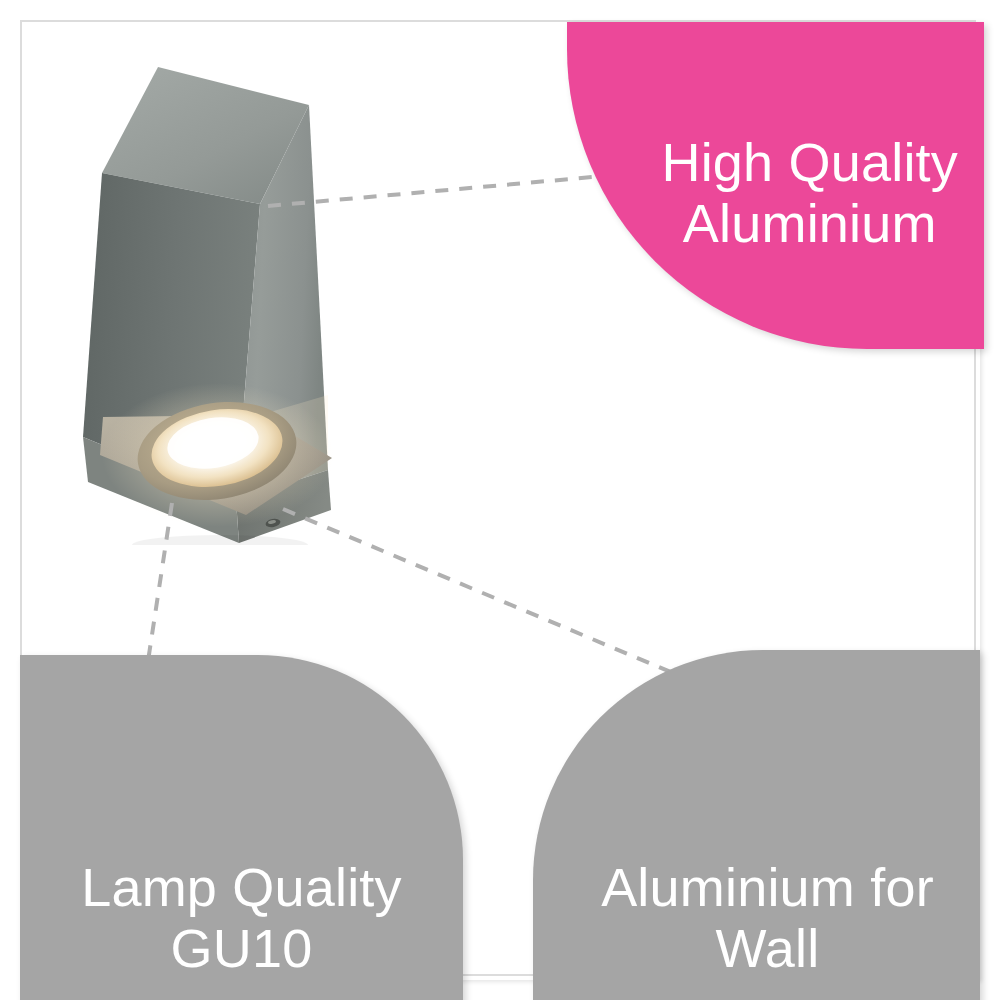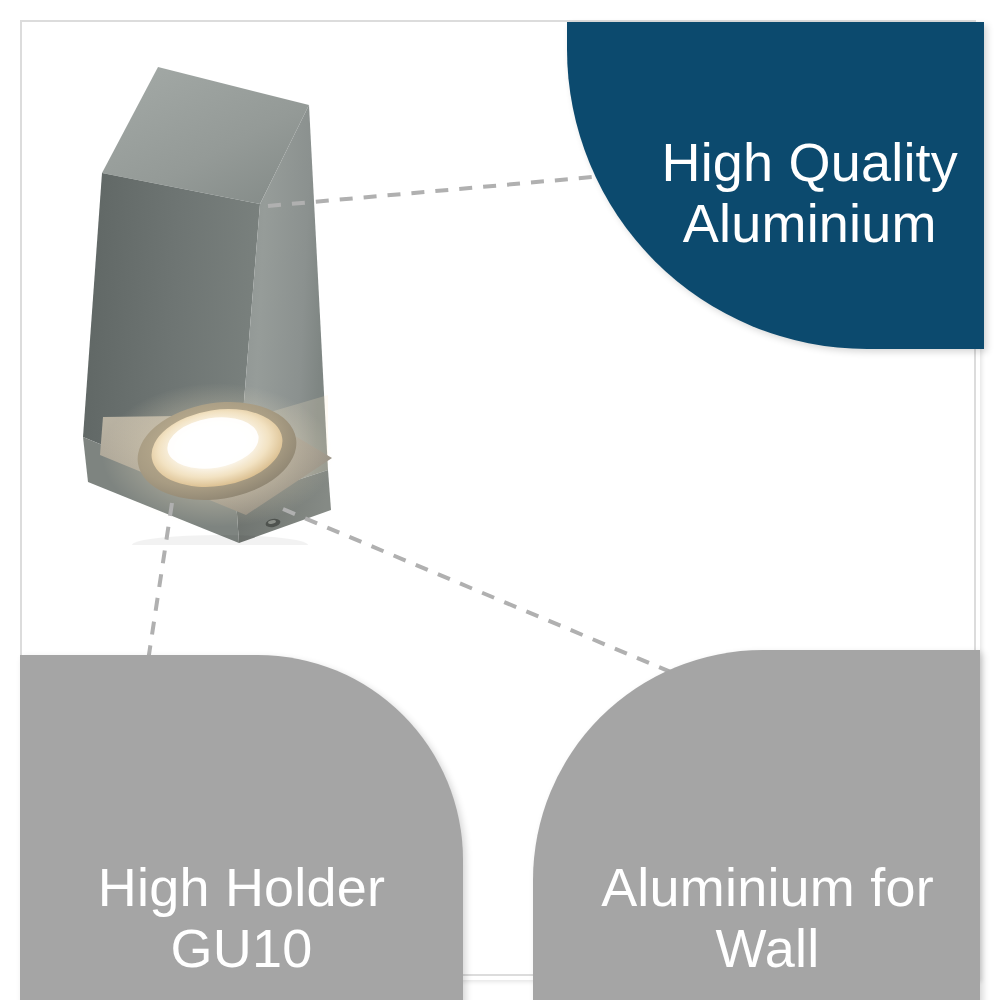--- a/index.html
+++ b/index.html
@@ -205,27 +205,27 @@
 
     <ellipse cx="150" cy="500" rx="88" ry="10" fill="rgba(0,0,0,0.05)"></ellipse>
   </svg>
 
   <svg id="leaders" viewBox="0 0 1000 1000">
     <line x1="268" y1="206" x2="660" y2="171" stroke="#b0b0b0" stroke-width="4" stroke-dasharray="13 11" stroke-linecap="butt"></line>
     <line x1="172" y1="503" x2="143" y2="694" stroke="#b0b0b0" stroke-width="4" stroke-dasharray="13 11" stroke-linecap="butt"></line>
     <line x1="283" y1="509" x2="692" y2="681" stroke="#b0b0b0" stroke-width="4" stroke-dasharray="13 11" stroke-linecap="butt"></line>
   </svg>
 
-  <div class="panel" id="panel-aluminium" style="background: #0c4a6e;">
+  <div class="panel" id="panel-aluminium" style="background: #ec4899;">
     <div class="panel-label" style="color: rgb(255, 255, 255);">High Quality
 Aluminium</div>
   </div>
 
   <div class="panel" id="panel-holder" style="background: rgb(165, 165, 165);">
-    <div class="panel-label" style="color: rgb(255, 255, 255);">High Holder
+    <div class="panel-label" style="color: rgb(255, 255, 255);">Lamp Quality
 GU10</div>
   </div>
 
   <div class="panel" id="panel-fastener" style="background: rgb(165, 165, 165);">
     <div class="panel-label" style="color: rgb(255, 255, 255);">Aluminium for
 Wall</div>
   </div>
 
 </div>
 

